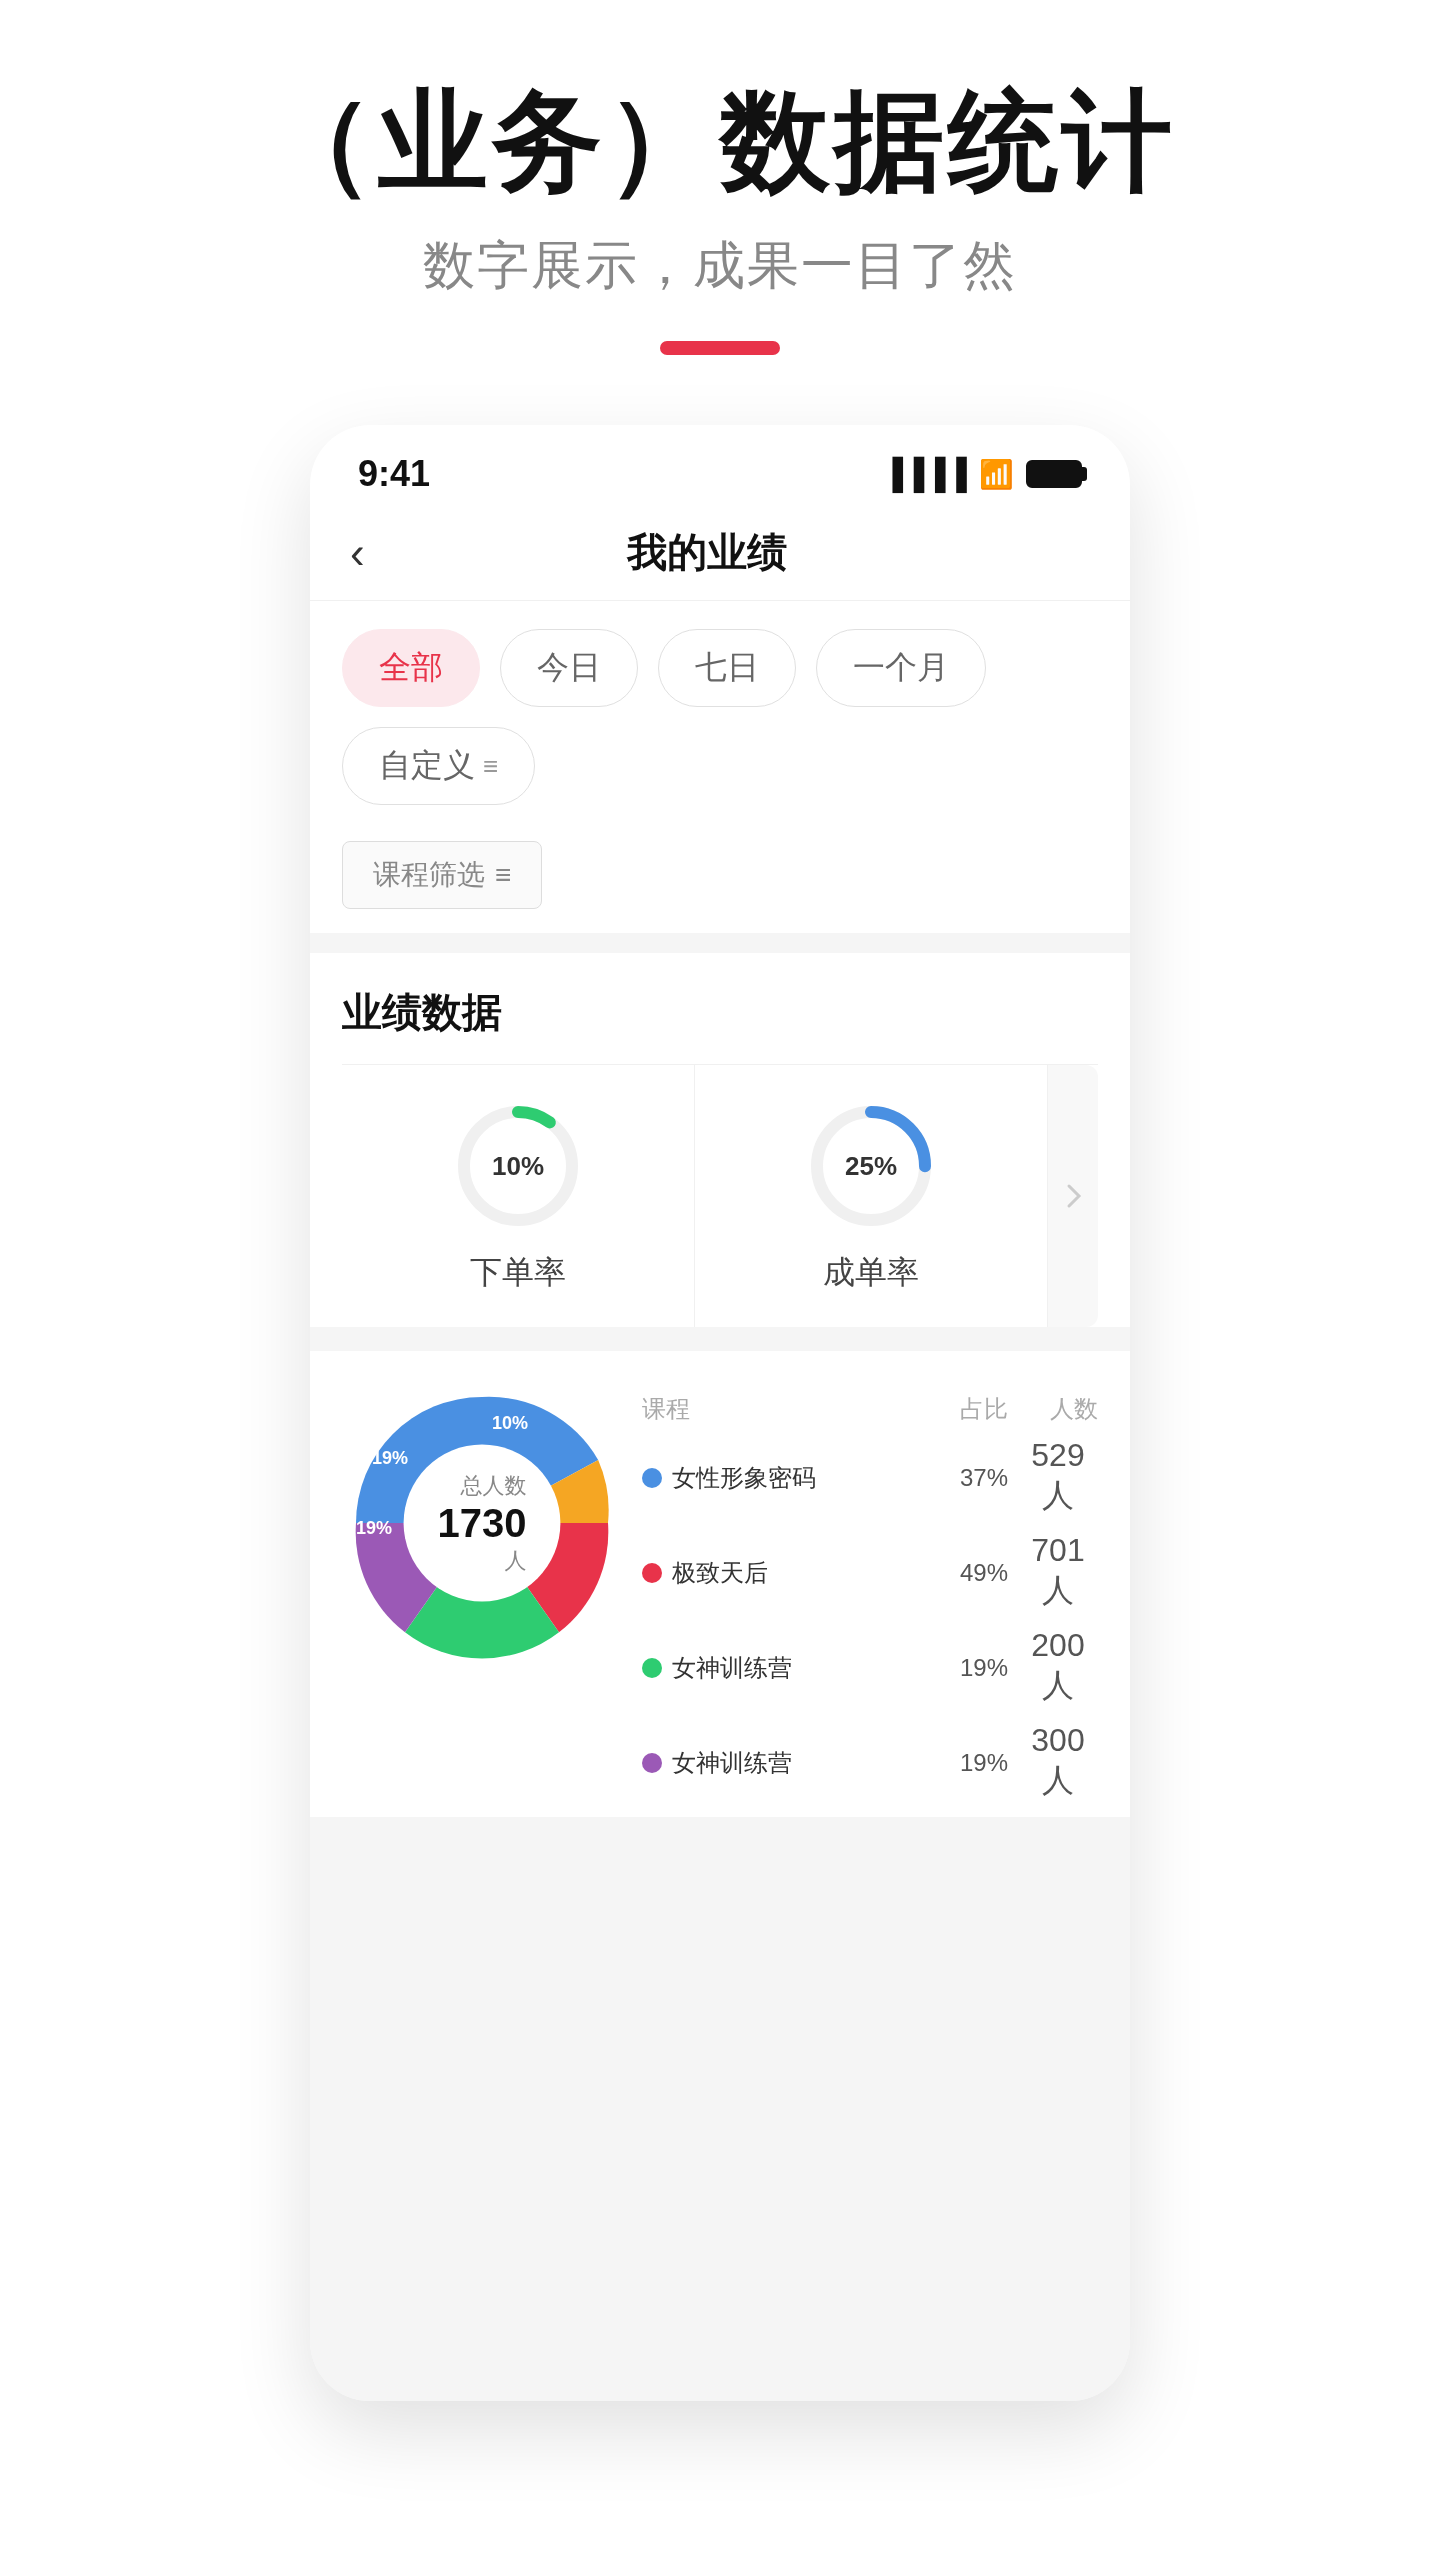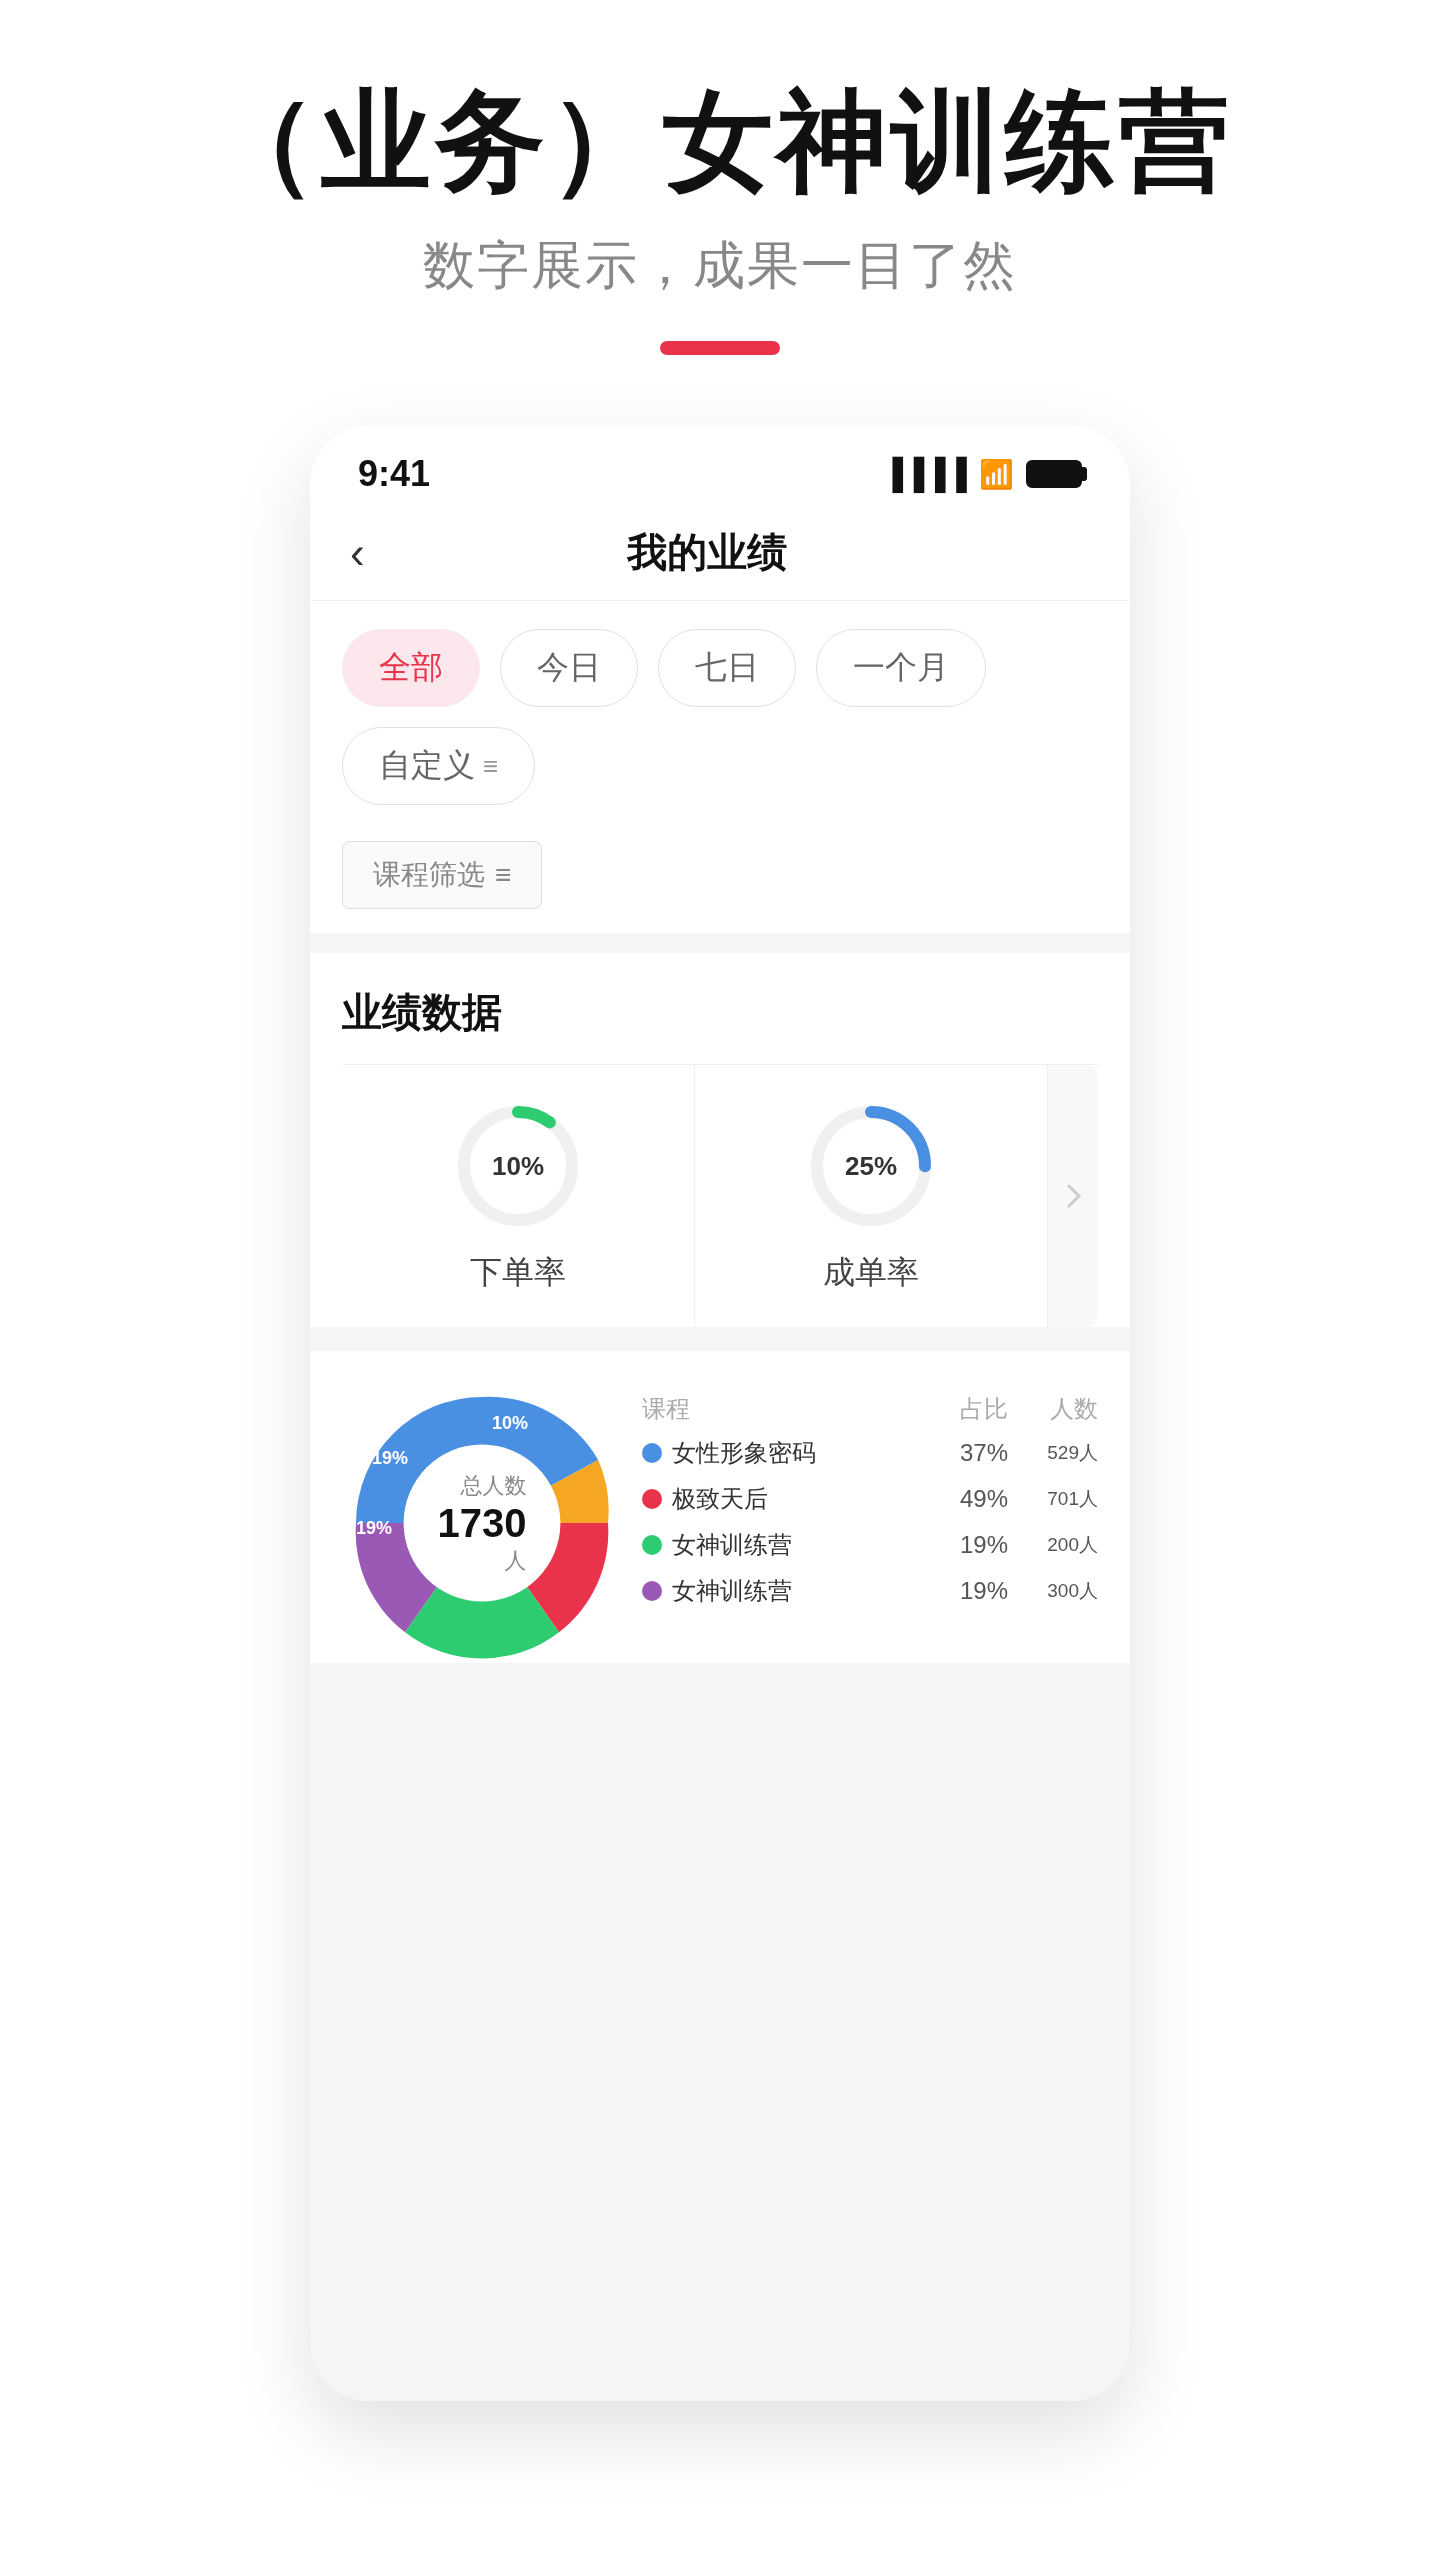--- a/index.html
+++ b/index.html
@@ -335,30 +335,30 @@
       white-space: nowrap;
     }
     .legend-pct {
       width: 70px;
       text-align: right;
       font-size: 24px;
       color: #555;
     }
     .legend-count {
       width: 80px;
-      text-align: right;
-      font-size: 19px;
+      text-align: center;
+      font-size: 32px;
       color: #555;
     }
   </style>
 </head>
 <body>
 
 <div class="header-section">
-  <h1 class="main-title">（业务）女神训练营</h1>
+  <h1 class="main-title">（业务）数据统计</h1>
   <p class="sub-title">数字展示，成果一目了然</p>
   <div class="red-bar"></div>
 </div>
 
 <div class="phone-container">
 
   <div class="status-bar">
     <span class="status-time">9:41</span>
     <div class="status-icons">
       <span class="signal-icon">▐▐▐▐</span>

